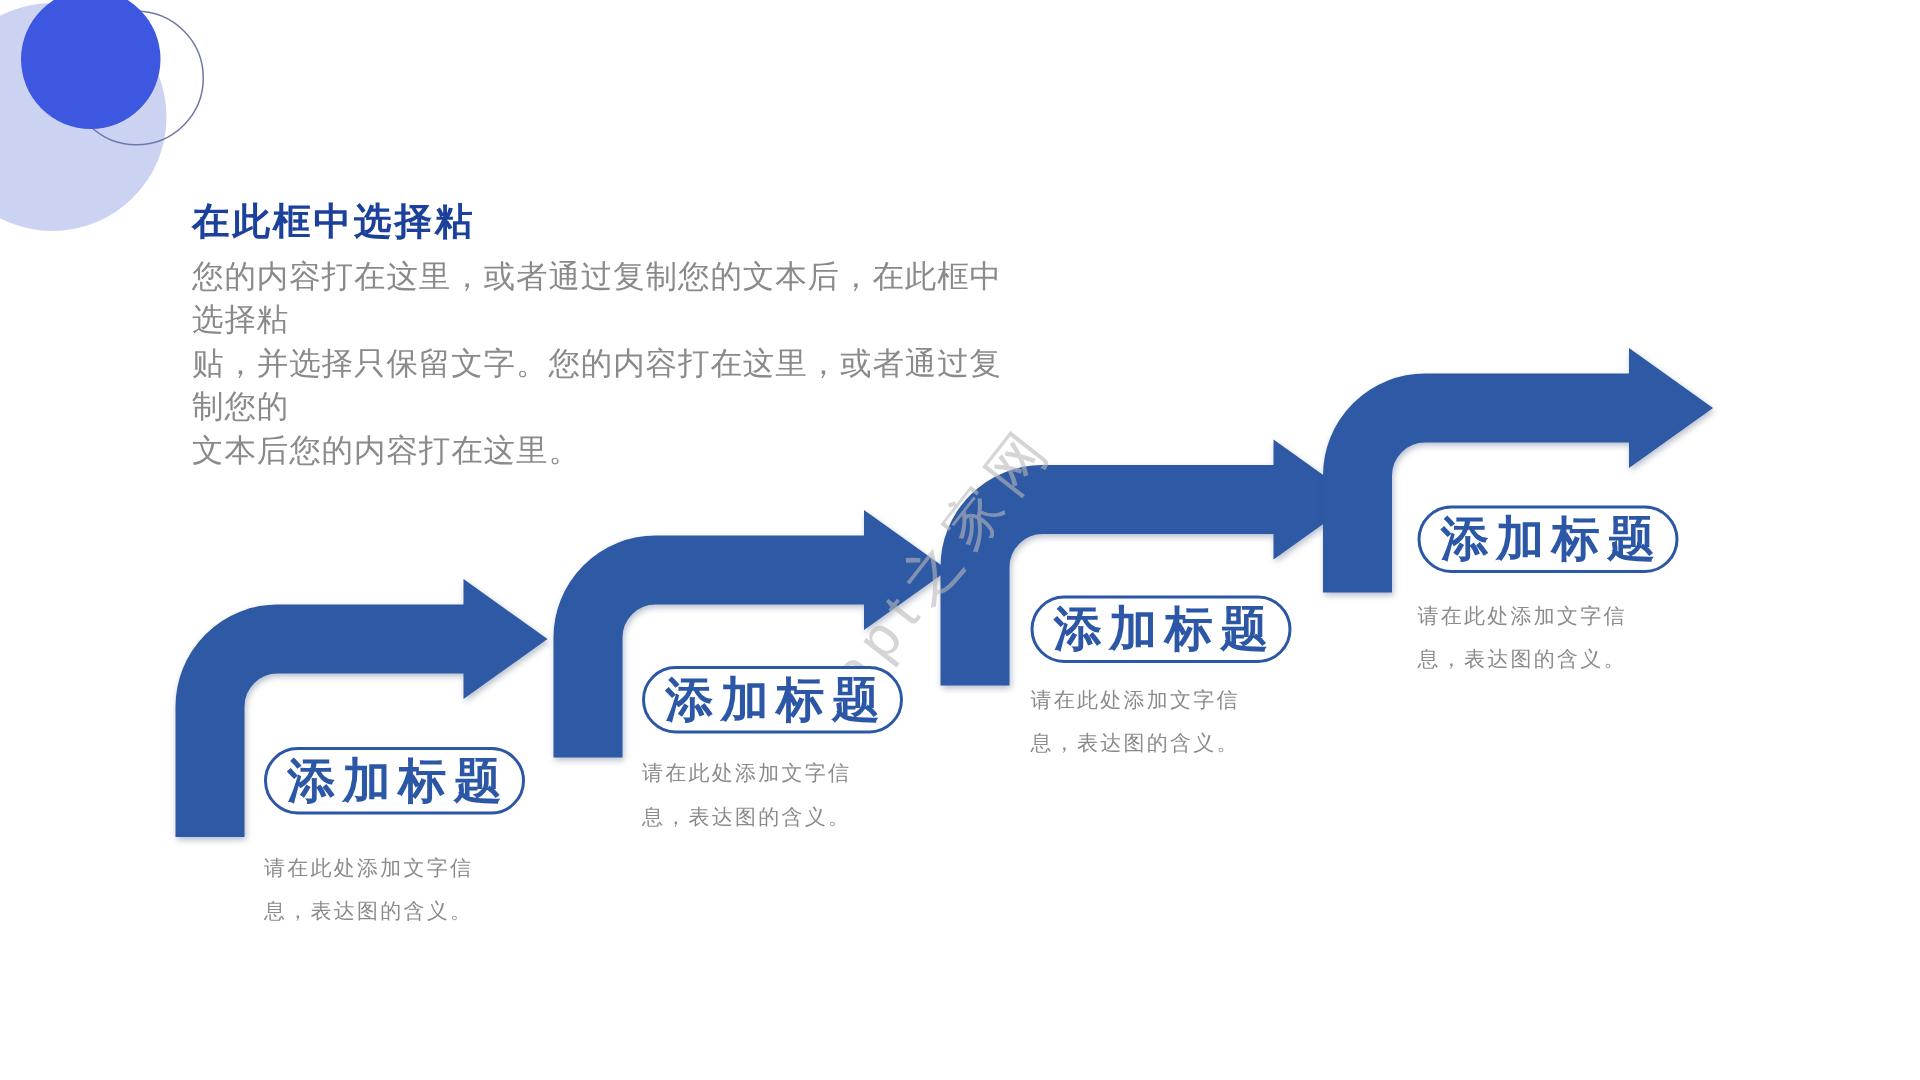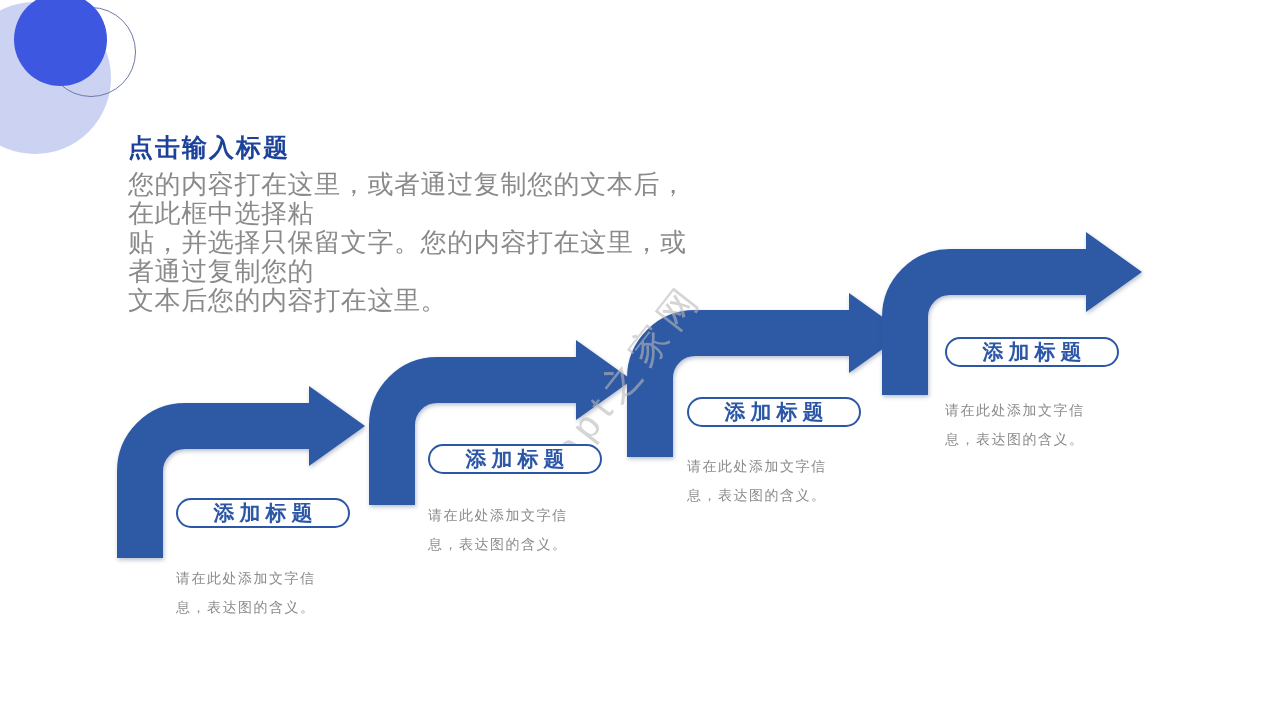--- a/index.html
+++ b/index.html
@@ -32,21 +32,21 @@
 
   
   .page-title {
     left: 128px; top: 131px;
     font-size: 25px; font-weight: bold;
     letter-spacing: 2px;
     color: var(--title);
   }
   .page-body {
     left: 128px; top: 170px; width: 560px;
-    font-size: 26px; line-height: 29px;
+    font-size: 21px; line-height: 29px;
     letter-spacing: 0.6px;
     color: var(--body-text);
     white-space: pre-line;
   }
 
   
   svg.arrows { left: 0; top: 0; }
   .arrow path { fill: none; stroke: var(--arrow); stroke-width: 46; }
   .arrow polygon { fill: var(--arrow); }
   .arrow { filter: drop-shadow(1px 2px 2px rgba(50, 70, 110, 0.35)); }
@@ -58,27 +58,27 @@
     transform-origin: 0 50%;
     font-size: 38px;
     letter-spacing: 8px;
     color: rgba(185, 185, 185, 0.6);
     white-space: nowrap;
     pointer-events: none;
   }
 
   
   .pill {
-    width: 174px; height: 30px;
+    width: 174px; height: 45px;
     box-sizing: border-box;
     border: 2px solid var(--pill);
     border-radius: 24px;
     background: #ffffff;
     display: flex; align-items: center; justify-content: center;
-    font-size: 21px; font-weight: bold;
+    font-size: 32px; font-weight: bold;
     letter-spacing: 5px; text-indent: 5px;
     color: var(--pill);
   }
   .desc {
     width: 230px;
     font-size: 14px; line-height: 29px;
     letter-spacing: 1.5px;
     color: var(--desc-text);
     white-space: pre-line;
   }
@@ -91,21 +91,21 @@
   .pill-4 { left: 945px; top: 337px; }
   .desc-4 { left: 945px; top: 396px; }
 </style>
 </head>
 <body style="--arrow: #2e59a5; --pill: #2b57a6; --title: #1c419a; --body-text: #8a8a8a; --desc-text: #8b8b8b; --circle-solid: #3e57e0; --circle-light: #ccd3f2; --circle-outline: #6e78a8;">
 
 <div class="abs circle-light"></div>
 <div class="abs circle-outline"></div>
 <div class="abs circle-solid"></div>
 
-<div class="abs page-title">点击输入标题</div>
+<div class="abs page-title">在此框中选择粘</div>
 <div class="abs page-body">您的内容打在这里，或者通过复制您的文本后，在此框中选择粘
 贴，并选择只保留文字。您的内容打在这里，或者通过复制您的
 文本后您的内容打在这里。</div>
 
 <svg class="abs arrows" width="1280" height="720" viewBox="0 0 1280 720">
   <g class="arrow">
     <path d="M140 558 L140 471 A45 45 0 0 1 185 426 L311 426"></path>
     <polygon points="309,386 365,426 309,466"></polygon>
   </g>
   <g class="arrow">

